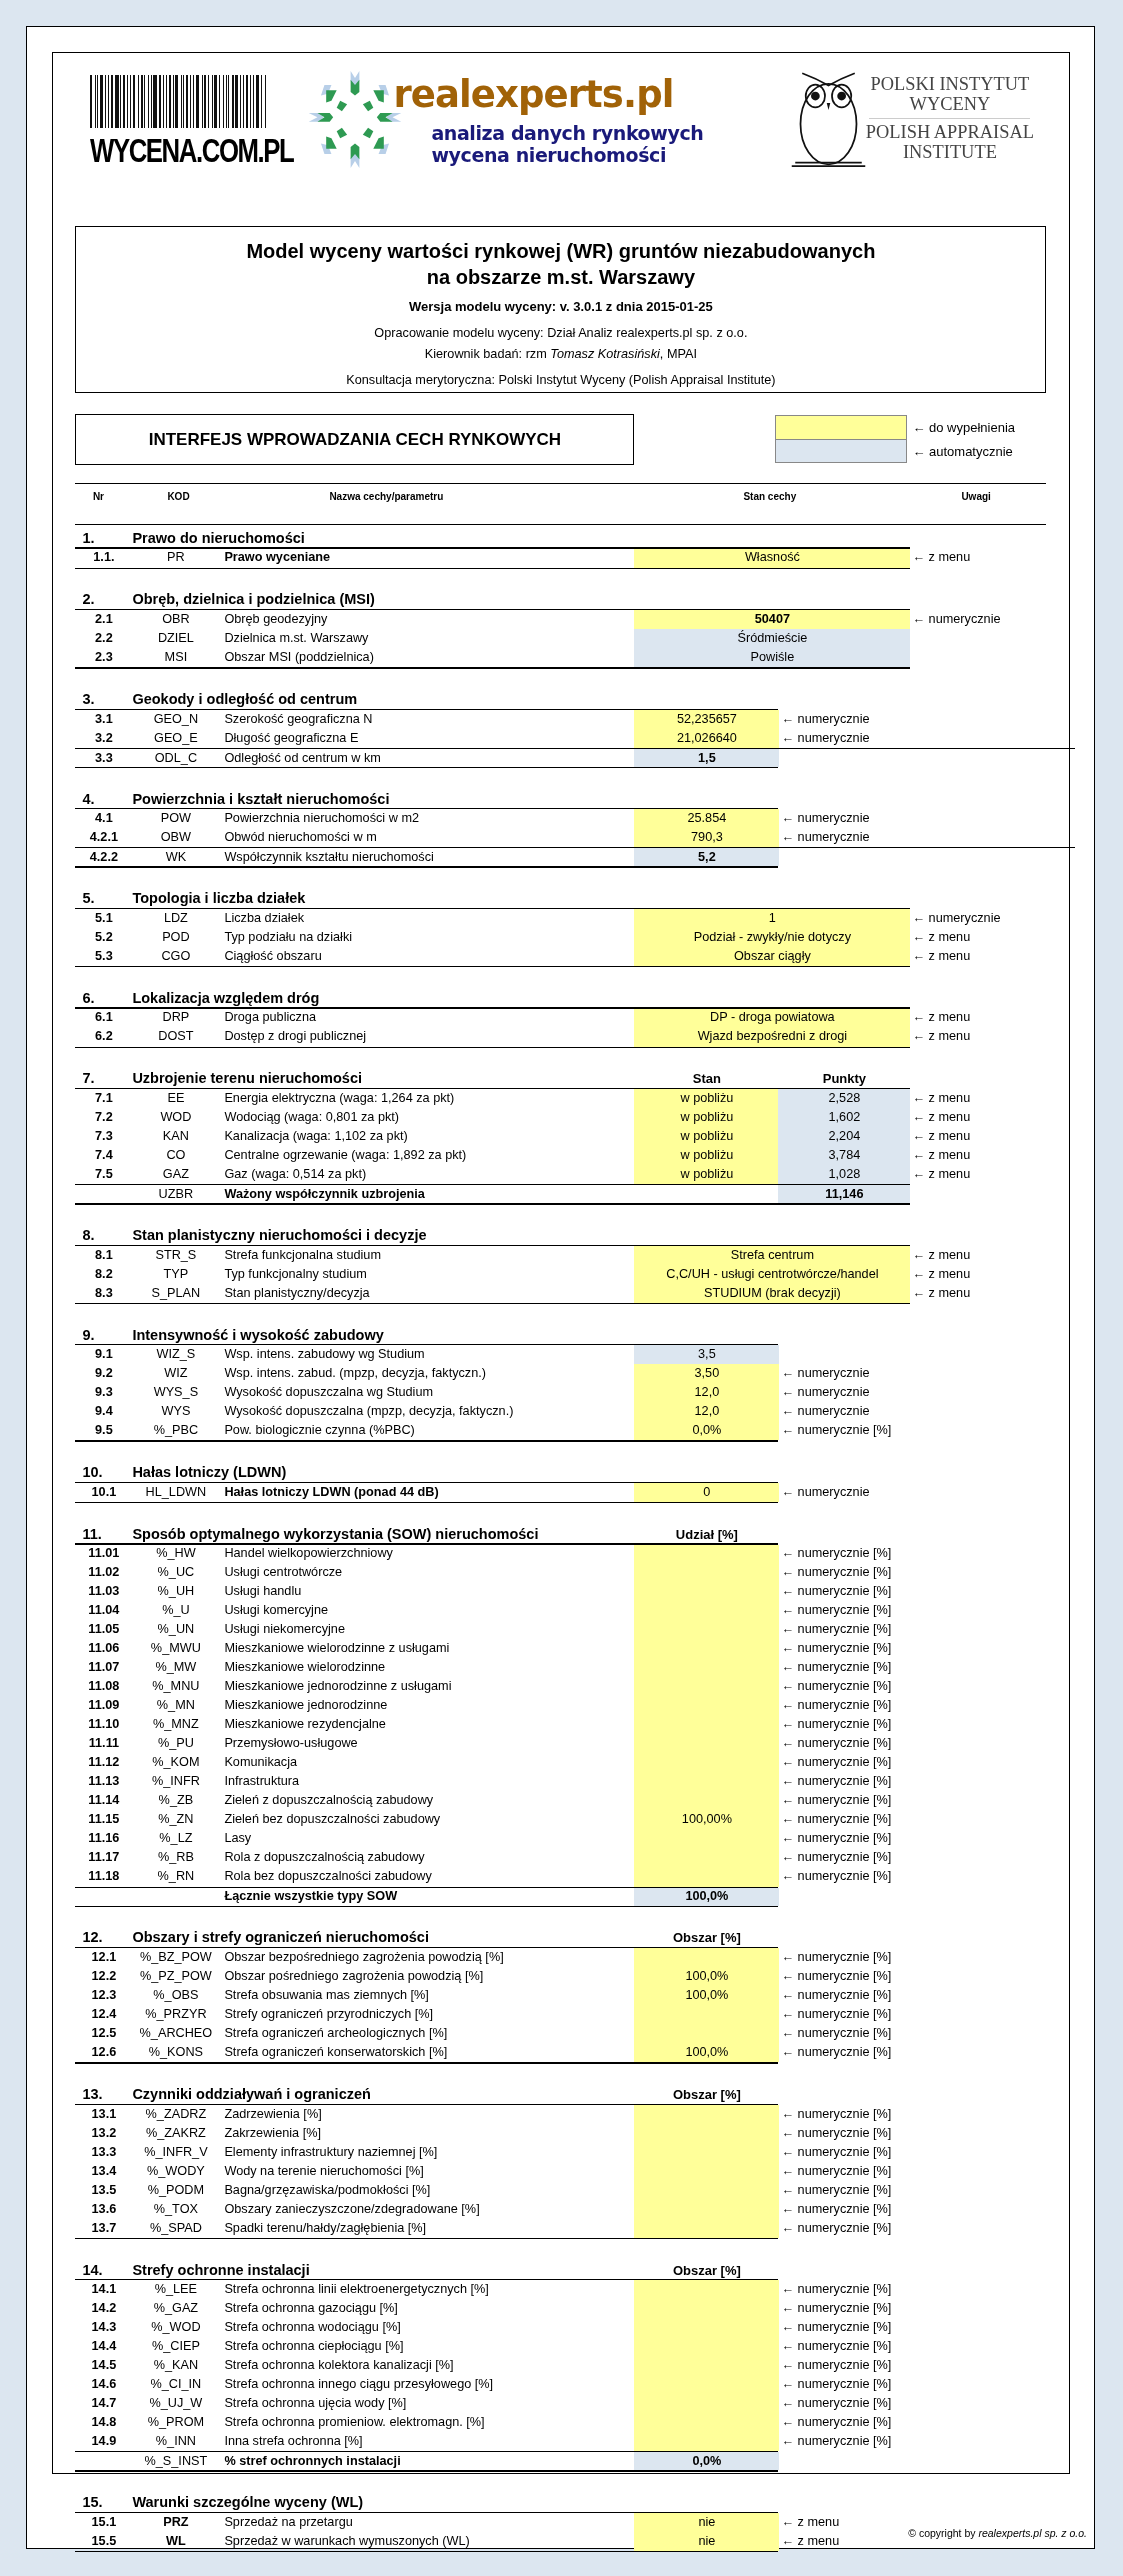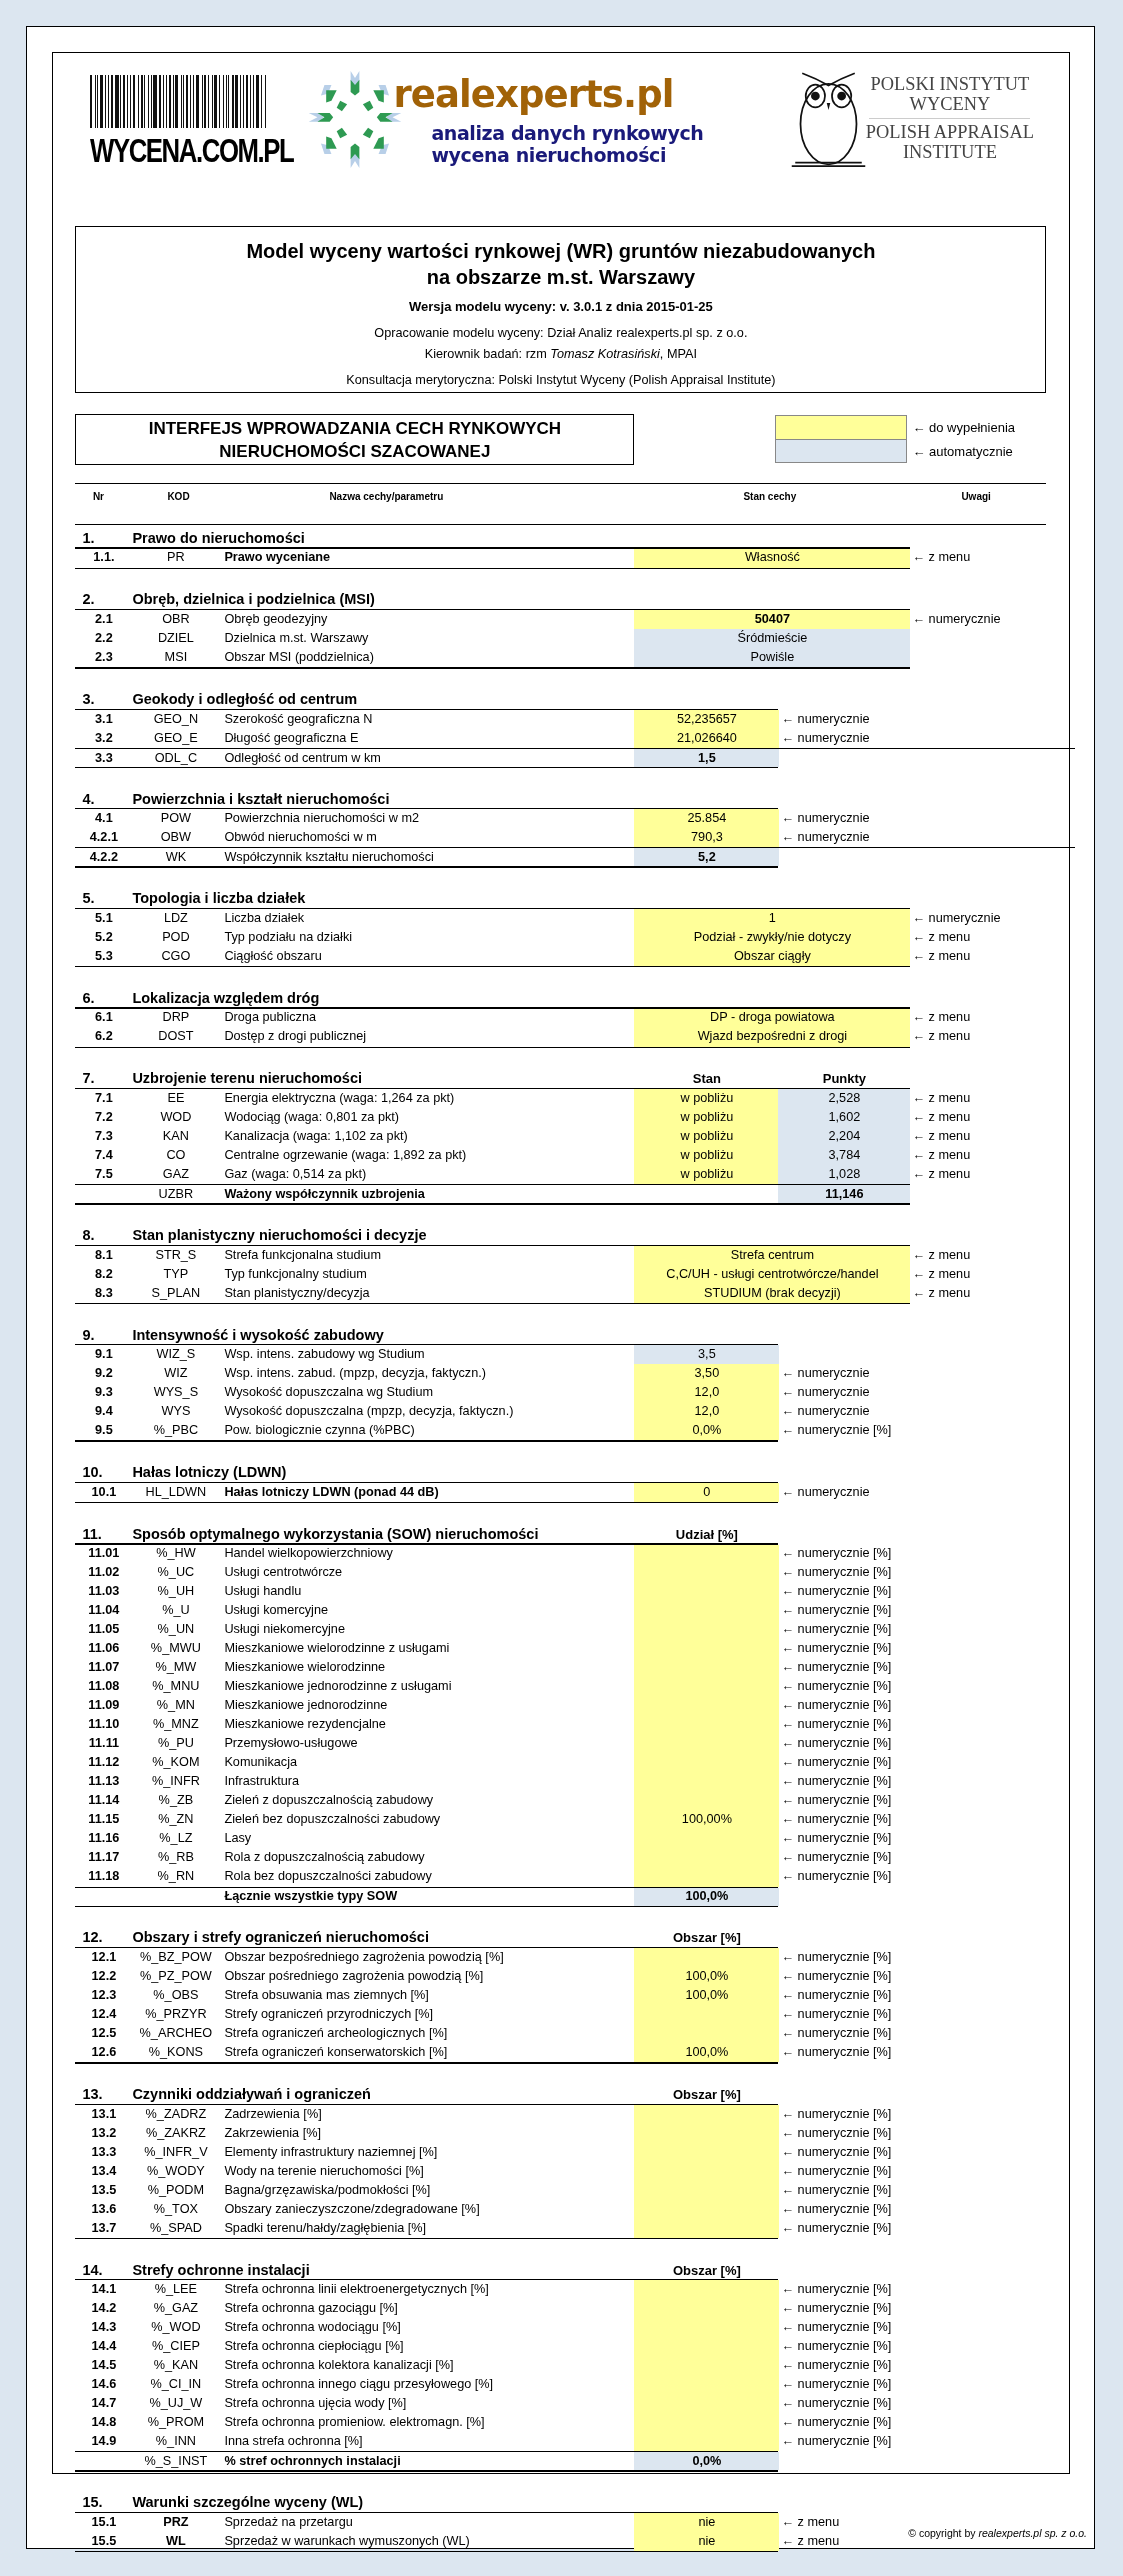--- a/index.html
+++ b/index.html
@@ -27,21 +27,21 @@
 
   
   .title-box { position: absolute; left: 22px; top: 173px; width: 971px; height: 167px; border: 1.8px solid #000; text-align: center; }
   .tb-title { font-size: 20px; font-weight: bold; margin-top: 10.5px; line-height: 26px; }
   .tb-version { font-size: 13px; font-weight: bold; margin-top: 8.8px; }
   .tb-line { font-size: 12.7px; margin-top: 7px; }
   .tb-line i { font-style: italic; }
   .tb-line.gap { margin-top: 12.3px; }
 
   
-  .if-box { position: absolute; left: 22px; top: 361px; width: 559px; height: 51px; border: 1.8px solid #000; text-align: center; font-size: 17px; font-weight: bold; line-height: 23px; padding-top: 2px; }
+  .if-box { position: absolute; left: 22px; top: 361px; width: 559px; height: 51px; border: 1.8px solid #000; text-align: center; font-size: 17px; font-weight: bold; line-height: 23px; padding-top: 13px; }
   .legend { position: absolute; left: 722px; top: 362px; }
   .leg-row { display: flex; align-items: center; height: 24px; }
   .leg-sw { width: 132px; height: 24px; border: 0.9px solid #888; }
   .leg-sw.yellow { background: #ffff99; border-bottom: none; }
   .leg-sw.blue { background: #dce6f0; }
   .leg-text { font-size: 13px; margin-left: 5px; white-space: nowrap; }
 
   
   .col-header { position: absolute; left: 22px; top: 430px; width: 971px; height: 42px; border-top: 0.9px solid #000; border-bottom: 0.9px solid #000; font-size: 10px; font-weight: bold; }
   .col-header span { position: absolute; top: 7px; }
@@ -201,21 +201,20 @@
         <div>na obszarze m.st. Warszawy</div>
       </div>
       <div class="tb-version">Wersja modelu wyceny: v. 3.0.1 z dnia 2015-01-25</div>
       <div class="tb-line gap">Opracowanie modelu wyceny: Dział Analiz realexperts.pl sp. z o.o.</div>
       <div class="tb-line"><span>Kierownik badań: rzm </span><i>Tomasz Kotrasiński</i><span>, MPAI</span></div>
       <div class="tb-line gap">Konsultacja merytoryczna: Polski Instytut Wyceny (Polish Appraisal Institute)</div>
     </div>
 
     <div class="if-box">
       <div>INTERFEJS WPROWADZANIA CECH RYNKOWYCH</div>
-      <div>NIERUCHOMOŚCI SZACOWANEJ</div>
     </div>
 
     <div class="legend">
       <div class="leg-row">
         <div class="leg-sw yellow"></div>
         <span class="leg-text">← do wypełnienia</span>
       </div>
       <div class="leg-row">
         <div class="leg-sw blue"></div>
         <span class="leg-text">← automatycznie</span>

